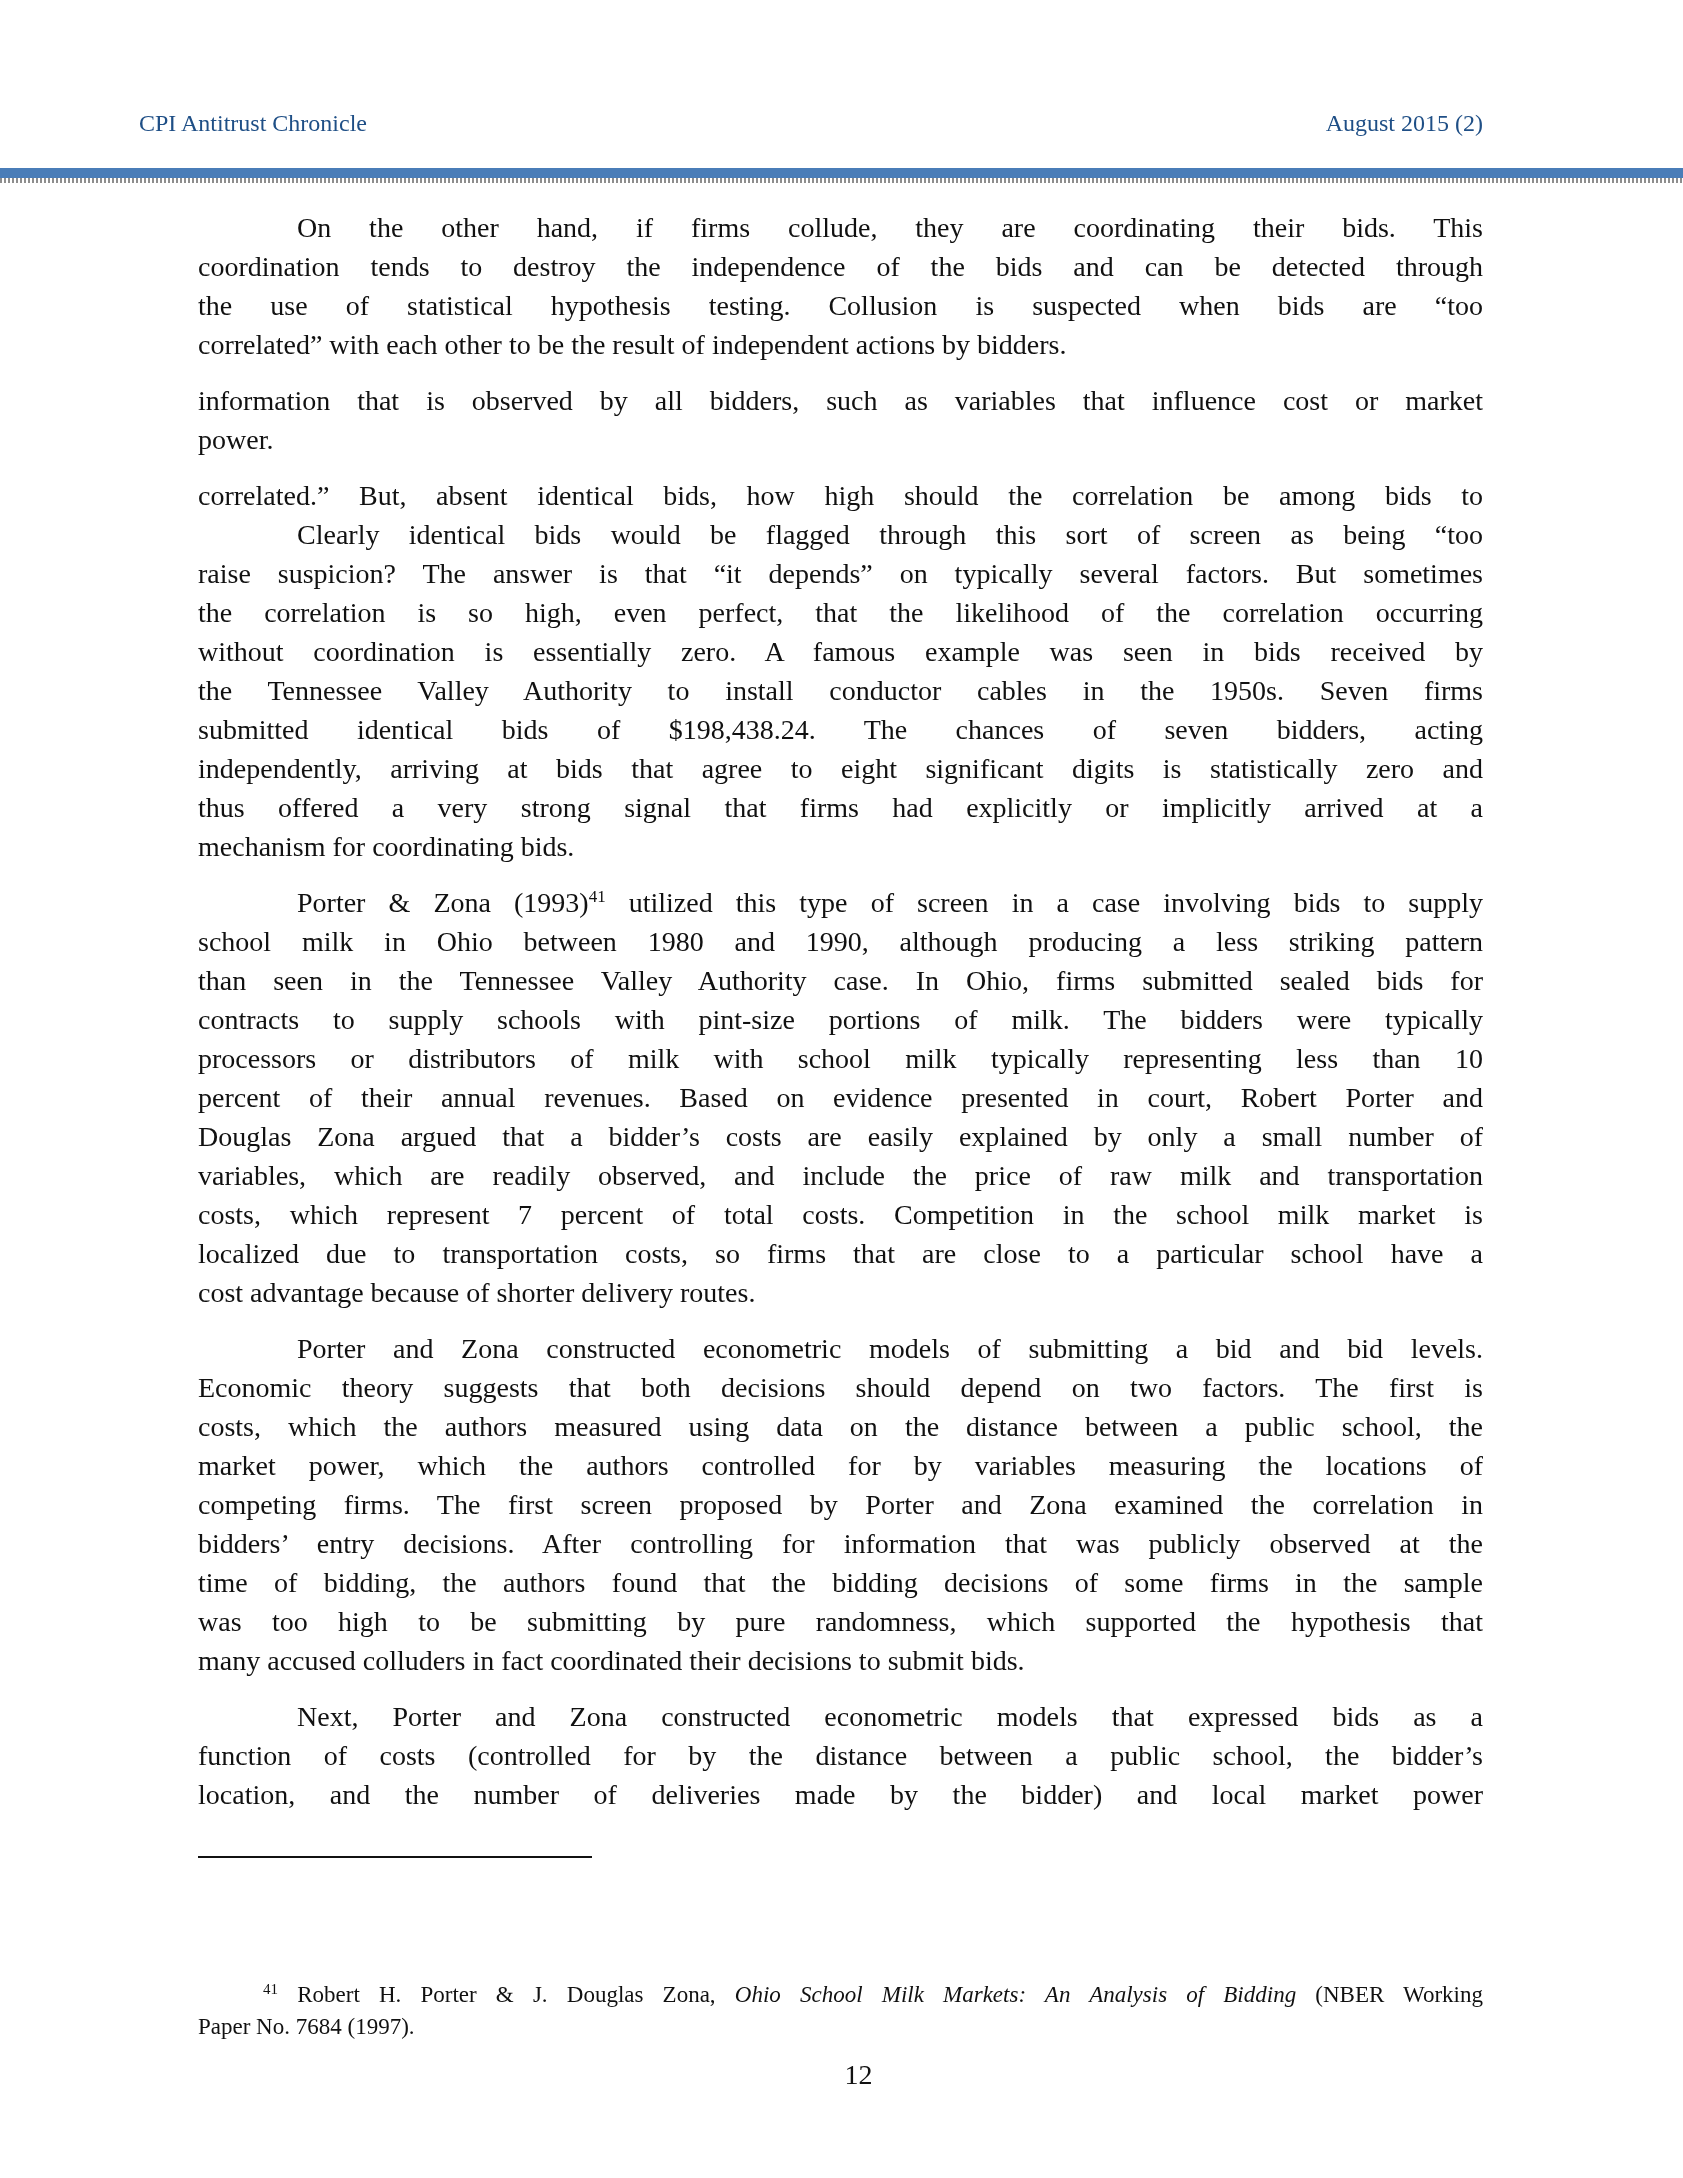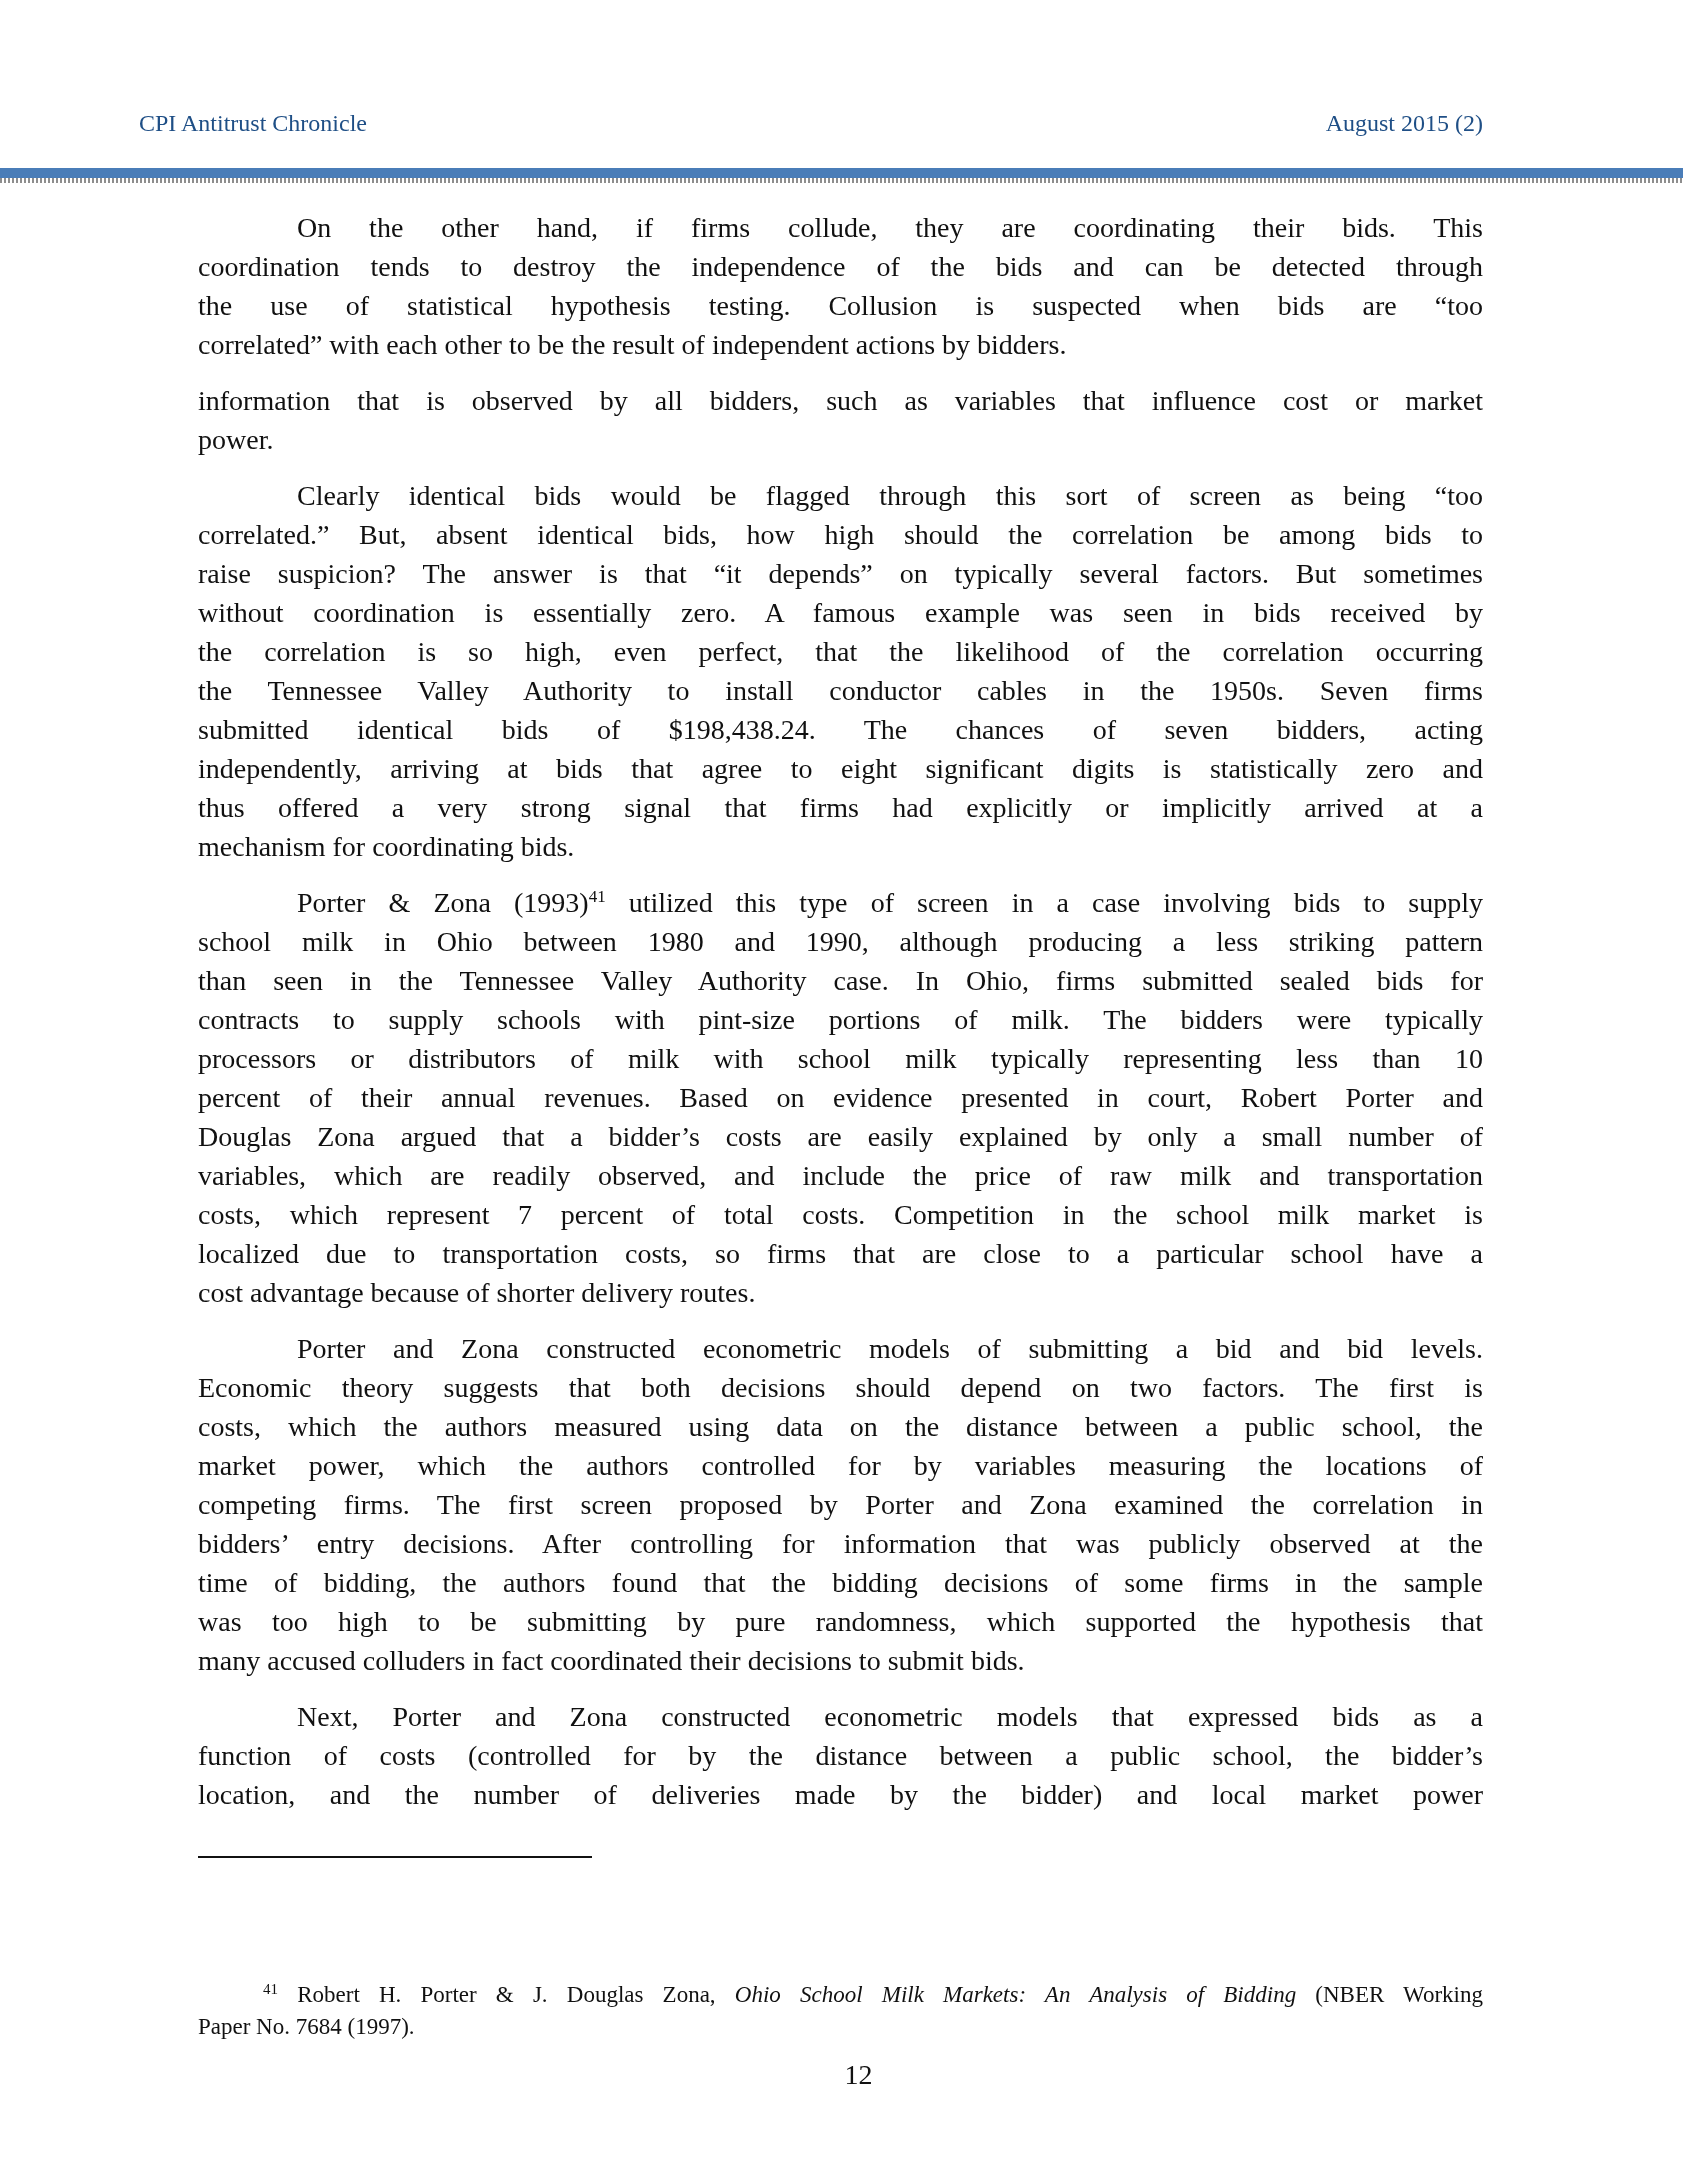--- a/index.html
+++ b/index.html
@@ -42,25 +42,25 @@
     <div class="line">the use of statistical hypothesis testing. Collusion is suspected when bids are “too</div>
     <div class="line last">correlated” with each other to be the result of independent actions by bidders.</div>
   </div>
 
   <div class="para">
     <div class="line">information that is observed by all bidders, such as variables that influence cost or market</div>
     <div class="line last">power.</div>
   </div>
 
   <div class="para">
+    <div class="line">correlated.”  But, absent identical bids, how high should the correlation be among bids to</div>
     <div class="line indent">Clearly identical bids would be flagged through this sort of screen as being “too</div>
-    <div class="line">correlated.”  But, absent identical bids, how high should the correlation be among bids to</div>
     <div class="line">raise suspicion? The answer is that “it depends” on typically several factors. But sometimes</div>
+    <div class="line">the correlation is so high, even perfect, that the likelihood of the correlation occurring</div>
     <div class="line">without coordination is essentially zero. A famous example was seen in bids received by</div>
-    <div class="line">the correlation is so high, even perfect, that the likelihood of the correlation occurring</div>
     <div class="line">the Tennessee Valley Authority to install conductor cables in the 1950s. Seven firms</div>
     <div class="line">submitted identical bids of $198,438.24. The chances of seven bidders, acting</div>
     <div class="line">independently, arriving at bids that agree to eight significant digits is statistically zero and</div>
     <div class="line">thus offered a very strong signal that firms had explicitly or implicitly arrived at a</div>
     <div class="line last">mechanism for coordinating bids.</div>
   </div>
 
   <div class="para">
     <div class="line indent"><span>Porter &amp; Zona (1993)</span><sup>41</sup><span> utilized this type of screen in a case involving bids to supply</span></div>
     <div class="line">school milk in Ohio between 1980 and 1990, although producing a less striking pattern</div>

